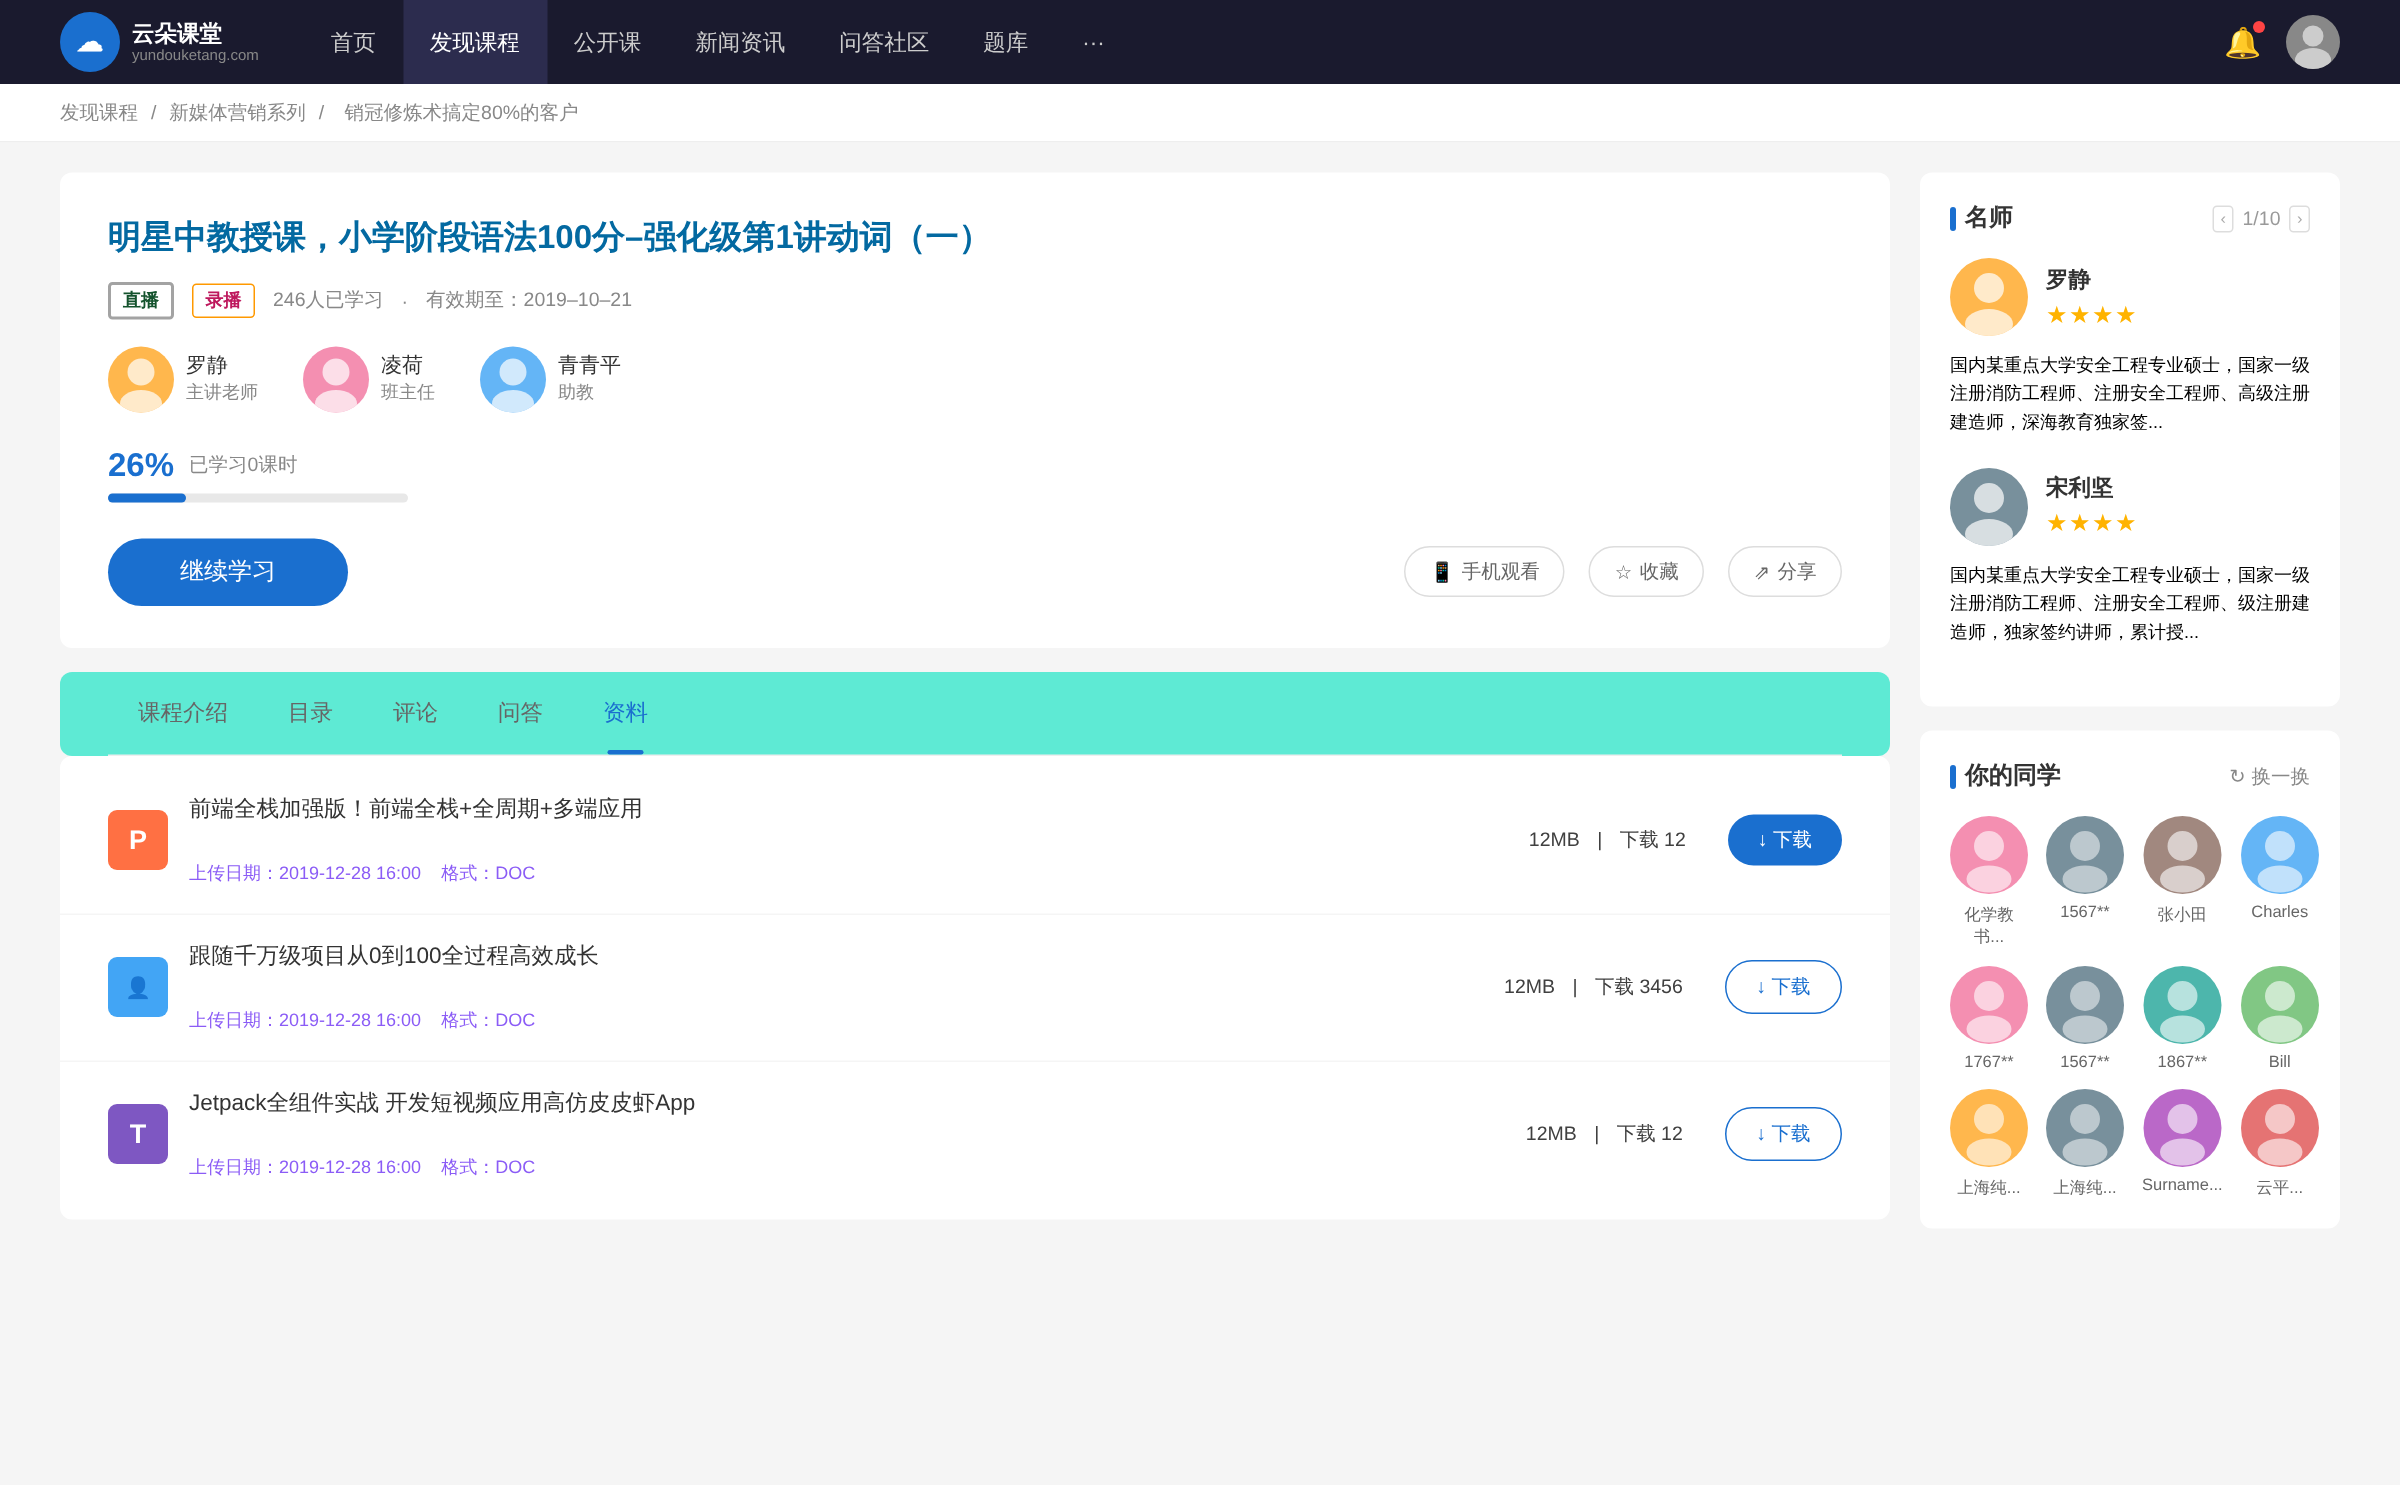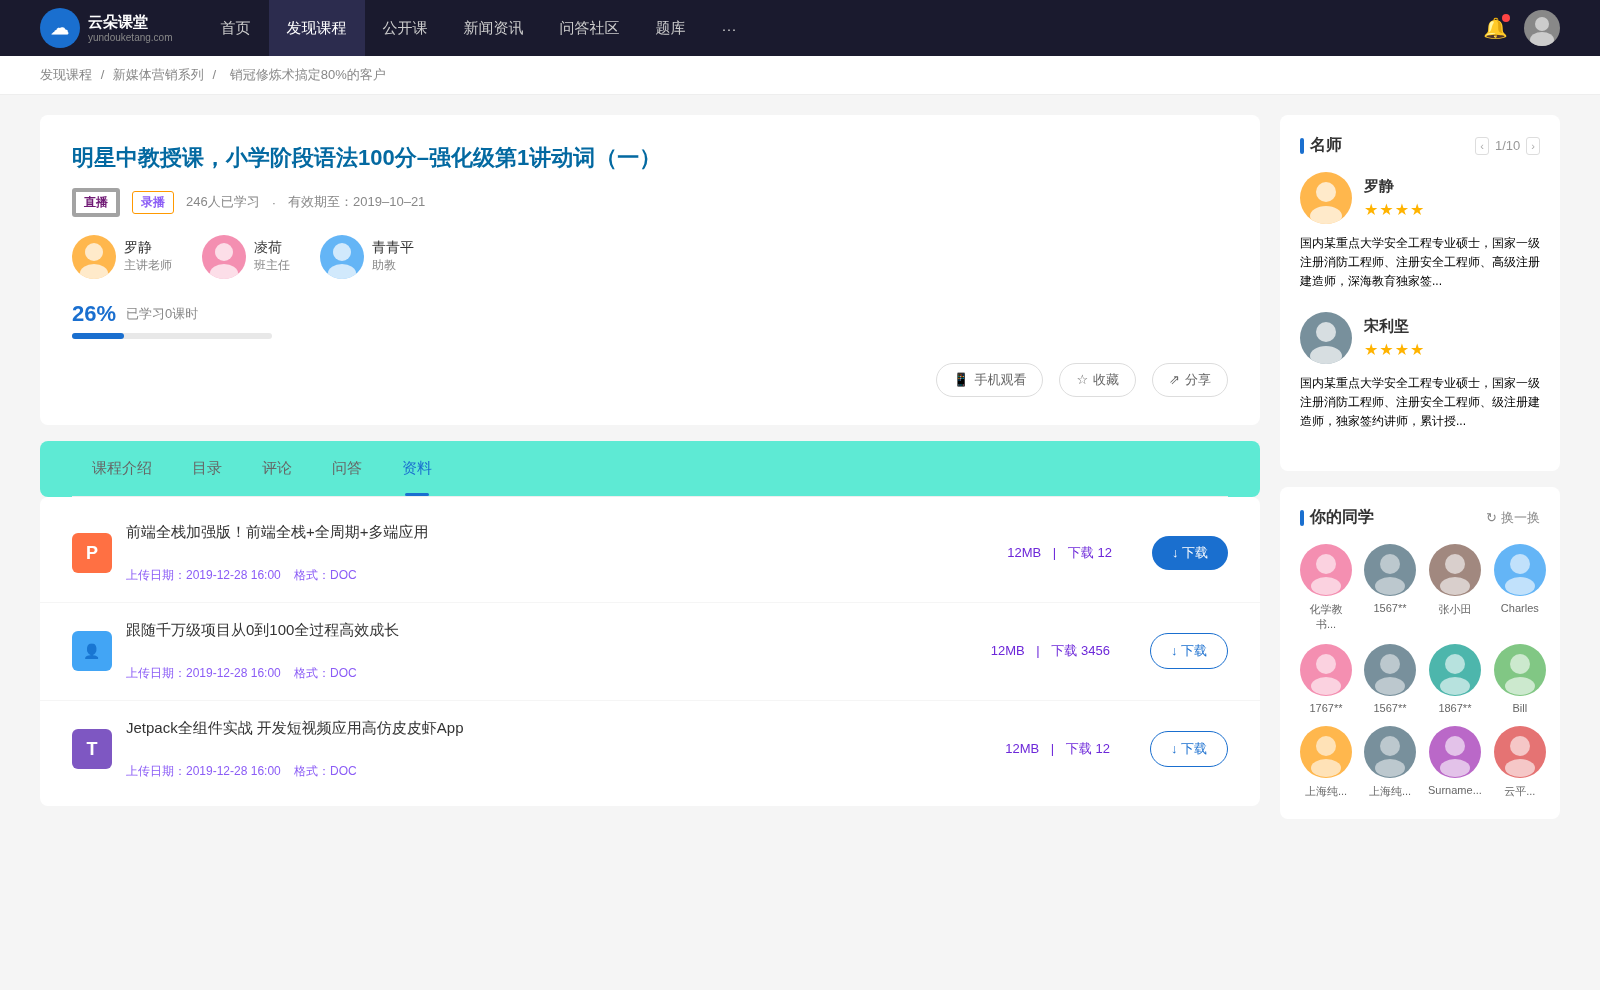--- a/index.html
+++ b/index.html
@@ -25,22 +25,22 @@
     
     .main-layout { display: flex; padding: 20px 40px; gap: 20px; max-width: 1600px; }
     .content-area { flex: 1; display: flex; flex-direction: column; gap: 16px; }
     .sidebar { width: 280px; flex-shrink: 0; display: flex; flex-direction: column; gap: 16px; }
 
     
     .course-card { background: white; border-radius: 8px; padding: 28px 32px; }
     .course-title { font-size: 22px; font-weight: bold; color: #0369a1; margin-bottom: 14px; line-height: 1.4; }
     .course-meta { display: flex; align-items: center; gap: 12px; margin-bottom: 18px; }
     .tag { padding: 2px 8px; border-radius: 3px; font-size: 12px; font-weight: bold; }
-    .tag-live { border: 4px solid #a3a3a3; color: #701a75; text-align: center; }
-    .tag-record { border: 1px solid #ff9900; color: #8b5cf6; }
+    .tag-live { border: 2px solid #a3a3a3; color: #14532d; text-align: center; }
+    .tag-record { border: 1px solid #ff9900; color: #be185d; }
     .meta-text { color: #888; font-size: 13px; }
     .teachers { display: flex; align-items: center; gap: 30px; margin-bottom: 22px; }
     .teacher-item { display: flex; align-items: center; gap: 8px; }
     .teacher-avatar { width: 44px; height: 44px; border-radius: 50%; overflow: hidden; background: #ddd; display: flex; align-items: center; justify-content: center; font-size: 10px; color: #fff; }
     .teacher-info { display: flex; flex-direction: column; }
     .teacher-name { font-size: 14px; color: #333; font-weight: 500; }
     .teacher-role { font-size: 12px; color: #888; }
     .progress-section { margin-bottom: 24px; }
     .progress-label { display: flex; align-items: center; gap: 10px; margin-bottom: 6px; }
     .progress-pct { font-size: 22px; font-weight: bold; color: #1a6fcf; }
@@ -63,21 +63,21 @@
     .resource-list { background: white; border-radius: 8px; padding: 8px 0; }
     .resource-item { display: flex; align-items: center; padding: 18px 32px; border-bottom: 1px solid #f5f5f5; }
     .resource-item:last-child { border-bottom: none; }
     .resource-icon { width: 40px; height: 40px; border-radius: 6px; display: flex; align-items: center; justify-content: center; font-size: 18px; font-weight: bold; color: white; margin-right: 14px; flex-shrink: 0; }
     .resource-icon.orange { background: #ff7043; }
     .resource-icon.blue { background: #42a5f5; }
     .resource-icon.purple { background: #7e57c2; }
     .resource-info { flex: 1; }
     .resource-name { font-size: 15px; color: #333; margin-bottom: 4px; font-weight: 500; }
     .resource-meta { font-size: 12px; color: #8b5cf6; margin-top: 25px; }
-    .resource-stats { color: #6d28d9; font-size: 13px; margin: 0 36px; white-space: nowrap; }
+    .resource-stats { color: #404040; font-size: 13px; margin: 0 24px; white-space: nowrap; }
     .resource-stats span { margin: 0 4px; }
     .btn-download { border: 1px solid #1a6fcf; color: #1a6fcf; border-radius: 20px; padding: 8px 20px; cursor: pointer; font-size: 13px; background: white; display: flex; align-items: center; gap: 5px; white-space: nowrap; }
     .btn-download-solid { background: #1a6fcf; color: white; border: none; border-radius: 20px; padding: 8px 20px; cursor: pointer; font-size: 13px; display: flex; align-items: center; gap: 5px; white-space: nowrap; }
 
     
     .sidebar-panel { background: white; border-radius: 8px; padding: 20px; }
     .panel-header { display: flex; align-items: center; justify-content: space-between; margin-bottom: 16px; }
     .panel-title { font-size: 16px; font-weight: bold; color: #333; display: flex; align-items: center; gap: 6px; }
     .panel-title::before { content: ''; display: inline-block; width: 4px; height: 16px; background: #1a6fcf; border-radius: 2px; }
     .panel-nav { display: flex; align-items: center; gap: 6px; color: #999; font-size: 13px; }
@@ -210,20 +210,21 @@
         <div class="progress-label">
           <span class="progress-pct">26%</span>
           <span class="progress-desc">已学习0课时</span>
         </div>
         <div class="progress-bar-bg">
           <div class="progress-bar-fill" style="width:26%"></div>
         </div>
       </div>
 
       <div class="course-actions">
+        <button class="btn-continue">继续学习</button>
         <div class="action-buttons">
           <button class="action-btn">
             <span>📱</span>
             <span>手机观看</span>
           </button>
           <button class="action-btn">
             <span>☆</span>
             <span>收藏</span>
           </button>
           <button class="action-btn">

